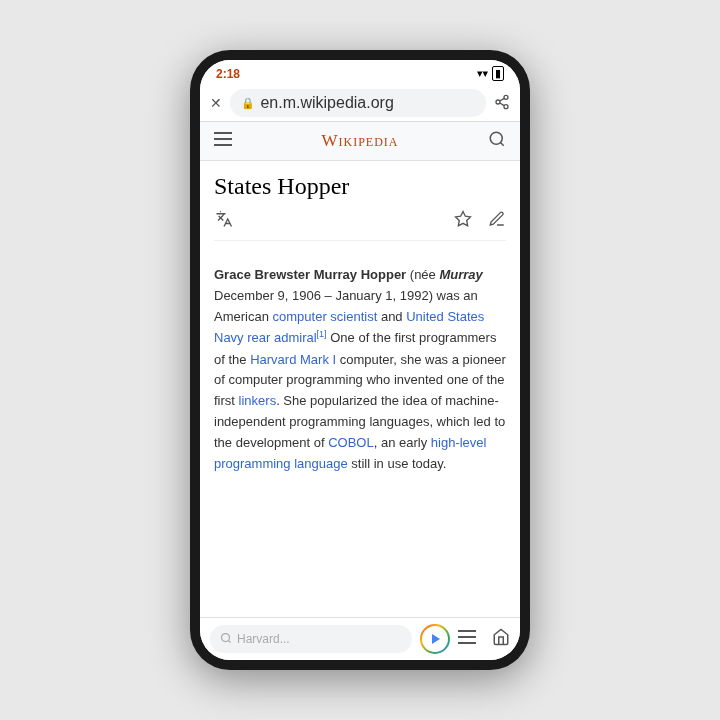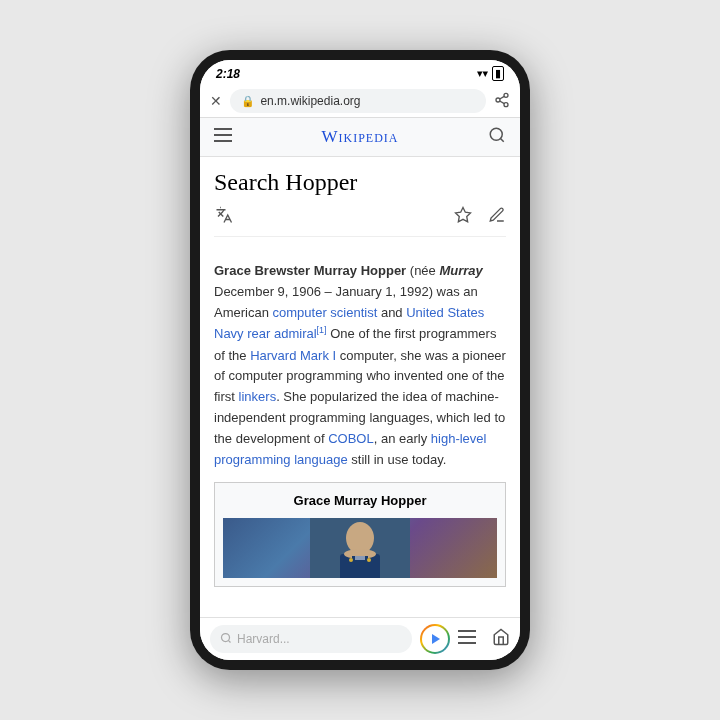--- a/index.html
+++ b/index.html
@@ -40,22 +40,21 @@
       display: flex;
       justify-content: space-between;
       align-items: center;
       padding: 6px 16px 4px;
       flex-shrink: 0;
     }
 
     .status-time {
       font-size: 12px;
       font-weight: 600;
-      color: #000000;
-      font-style: italic;
+      color: #c2410c;
     }
 
     .status-icons {
       display: flex;
       align-items: center;
       gap: 4px;
     }
 
     
     .browser-bar {
@@ -83,21 +82,21 @@
       align-items: center;
       gap: 5px;
     }
 
     .lock-icon {
       color: #188038;
       font-size: 11px;
     }
 
     .address-text {
-      font-size: 12px;
+      font-size: 16px;
       color: #333;
     }
 
     .share-btn {
       font-size: 14px;
       color: #555;
       cursor: pointer;
     }
 
     
@@ -113,21 +112,21 @@
 
     .wiki-menu-btn {
       font-size: 16px;
       color: #555;
       cursor: pointer;
     }
 
     .wiki-logo {
       font-family: 'Linux Libertine', Georgia, serif;
       font-size: 16px;
-      color: #1d4ed8;
+      color: #c2410c;
       letter-spacing: 0.5px;
     }
 
     .wiki-logo span {
       font-variant: small-caps;
       font-size: 18px;
       font-weight: normal;
     }
 
     .wiki-search-btn {
@@ -337,21 +336,21 @@
       </div>
       <span class="wiki-search-btn">
         <svg width="18" height="18" viewBox="0 0 24 24" fill="none" stroke="#555" stroke-width="2">
           <circle cx="11" cy="11" r="8"></circle>
             <line x1="21" y1="21" x2="16.65" y2="16.65"></line>
         </svg>
       </span>
     </div>
 
     <div class="article-content">
-      <h1 class="article-title">Search Hopper</h1>
+      <h1 class="article-title">States Hopper</h1>
 
       <div class="article-actions">
         <span class="translate-icon">
           <svg width="20" height="18" viewBox="0 0 24 24" fill="none" stroke="#555" stroke-width="1.8">
             <path d="M5 8l6 6"></path>
               <path d="M4 14l6-6 2-3"></path>
               <path d="M2 5h12"></path>
               <path d="M7 2h1"></path>
             <path d="M22 22l-5-10-5 10"></path>
               <path d="M14 18h6"></path>
@@ -370,37 +369,20 @@
             </svg>
           </span>
         </div>
       </div>
 
       <div class="article-body">
         <p>
           <span class="bold">Grace Brewster Murray Hopper</span><span> (née </span><span class="italic bold">Murray</span><span> December 9, 1906 – January 1, 1992) was an American </span><a href="#">computer scientist</a><span> and </span><a href="#">United States Navy rear admiral</a><sup>[1]</sup><span> One of the first programmers of the </span><a href="#">Harvard Mark I</a><span> computer, she was a pioneer of computer programming who invented one of the first </span><a href="#">linkers</a><span>. She popularized the idea of machine-independent programming languages, which led to the development of </span><a href="#">COBOL</a><span>, an early </span><a href="#">high-level programming language</a><span> still in use today.</span>
         </p>
 
-        <div class="infobox">
-          <div class="infobox-title">Grace Murray Hopper</div>
-          <div class="infobox-image">
-
-            <svg width="100" height="60" viewBox="0 0 100 60">
-              <rect width="100" height="60" fill="#3a5a7a"></rect>
-              <ellipse cx="50" cy="20" rx="14" ry="16" fill="#c8a882"></ellipse>
-              <rect x="30" y="36" width="40" height="30" rx="3" fill="#1a3a6a"></rect>
-              <ellipse cx="50" cy="36" rx="16" ry="5" fill="#c8a882"></ellipse>
-
-              <rect x="42" y="38" width="16" height="28" fill="#1a3a6a"></rect>
-              <circle cx="41" cy="42" r="2" fill="#d4af37"></circle>
-              <circle cx="59" cy="42" r="2" fill="#d4af37"></circle>
-              <rect x="45" y="38" width="10" height="4" fill="#8a9ab5"></rect>
-            </svg>
-          </div>
-        </div>
       </div>
     </div>
 
     <div class="bottom-nav">
       <div class="bottom-search">
         <span>
           <svg width="12" height="12" viewBox="0 0 24 24" fill="none" stroke="#aaa" stroke-width="2.5">
             <circle cx="11" cy="11" r="8"></circle>
               <line x1="21" y1="21" x2="16.65" y2="16.65"></line>
           </svg>

